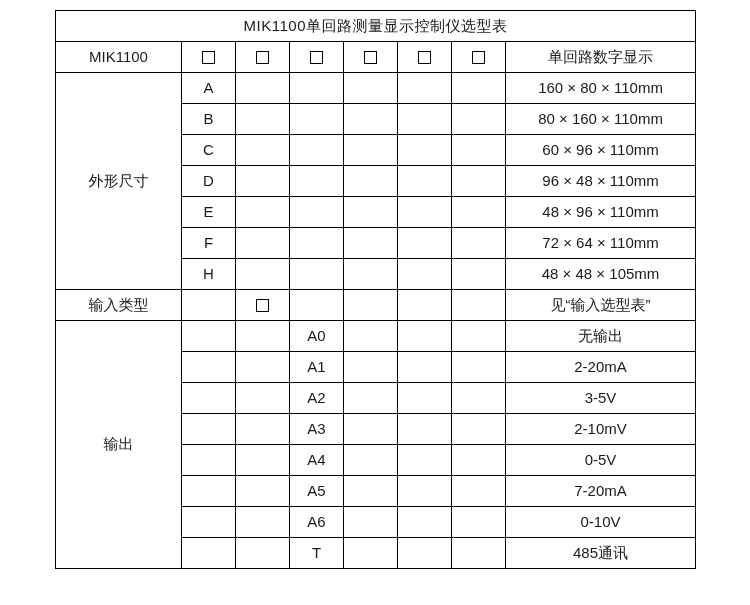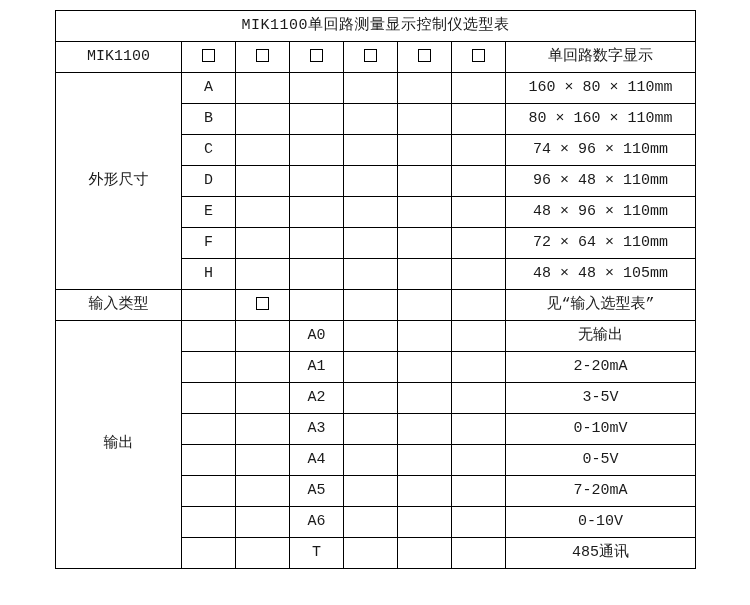--- a/index.html
+++ b/index.html
@@ -17,21 +17,20 @@
   .sheet {
     width: 750px;
     height: 605px;
     box-sizing: border-box;
     padding: 10px 55px 0 55px;
   }
   table.spec {
     border-collapse: collapse;
     width: 640px;
     table-layout: fixed;
-    font-family: Liberation Mono, monospace;
   }
   table.spec td {
     border: 1px solid #000000;
     text-align: center;
     vertical-align: middle;
     font-size: 15px;
     line-height: 1.1;
     height: 30px;
     padding: 0 2px;
     white-space: nowrap;
@@ -119,21 +118,21 @@
         <td></td>
         <td class="desc-cell">80 × 160 × 110mm</td>
       </tr>
       <tr>
         <td>C</td>
         <td></td>
         <td></td>
         <td></td>
         <td></td>
         <td></td>
-        <td class="desc-cell">74 × 96 × 110mm</td>
+        <td class="desc-cell">60 × 96 × 110mm</td>
       </tr>
       <tr>
         <td>D</td>
         <td></td>
         <td></td>
         <td></td>
         <td></td>
         <td></td>
         <td class="desc-cell">96 × 48 × 110mm</td>
       </tr>
@@ -204,21 +203,21 @@
         <td></td>
         <td class="desc-cell">3-5V</td>
       </tr>
       <tr>
         <td></td>
         <td></td>
         <td>A3</td>
         <td></td>
         <td></td>
         <td></td>
-        <td class="desc-cell">0-10mV</td>
+        <td class="desc-cell">2-10mV</td>
       </tr>
       <tr>
         <td></td>
         <td></td>
         <td>A4</td>
         <td></td>
         <td></td>
         <td></td>
         <td class="desc-cell">0-5V</td>
       </tr>

